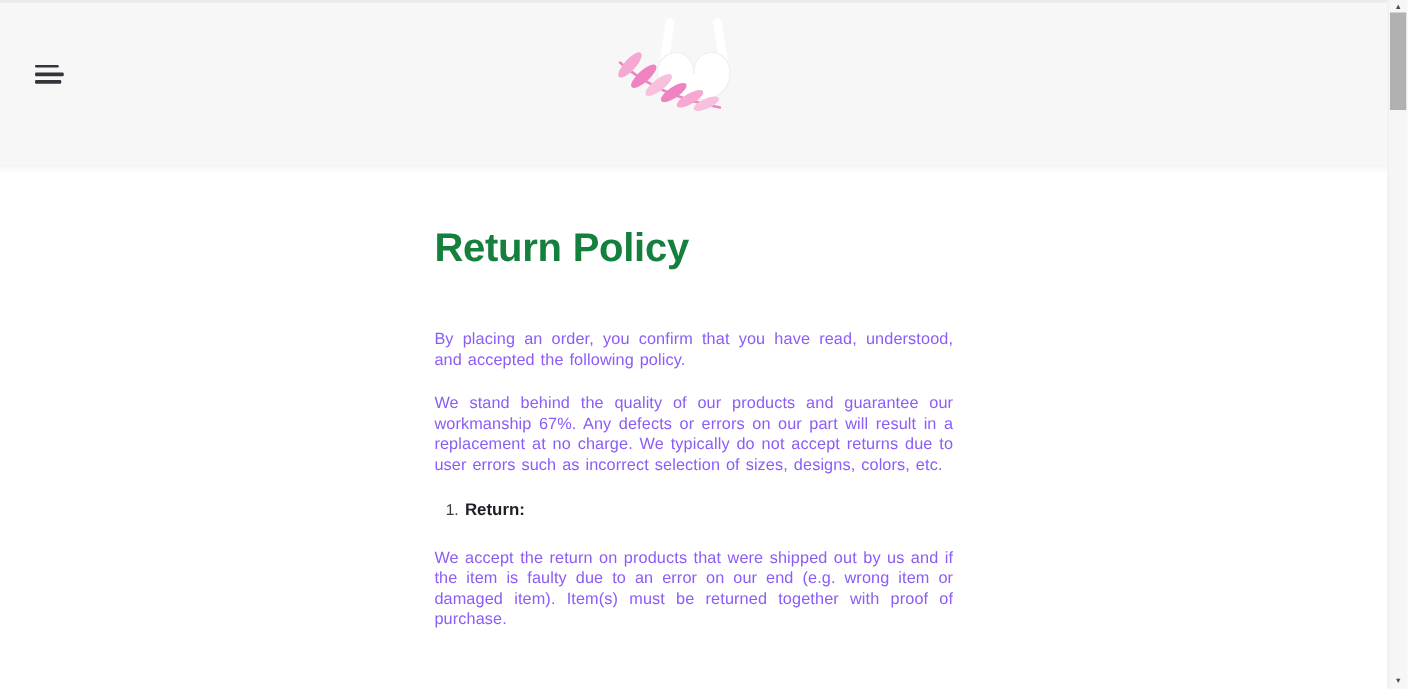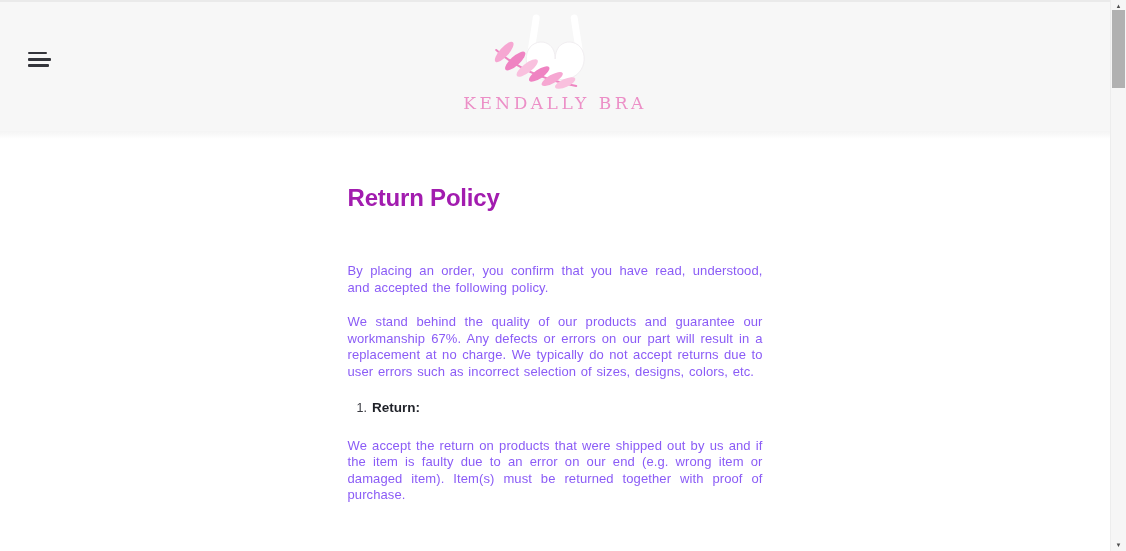--- a/index.html
+++ b/index.html
@@ -75,25 +75,25 @@
   }
 
   
   .content { background: #ffffff; }
   .container {
     width: 415px;
     margin: 0 auto;
     padding-top: 44px;
   }
   h1.page-title {
-    font-size: 24px;
+    font-size: 32px;
     line-height: 30px;
     font-weight: 700;
     letter-spacing: -0.2px;
-    color: #a21caf;
+    color: #15803d;
     margin: 0 0 50px 0;
   }
   .para {
     font-size: 13px;
     line-height: 16.6px;
     color: #8b5cf6;
     text-align: justify;
     letter-spacing: 0.1px;
     word-spacing: 1px;
     margin: 0 0 18px 0;
@@ -161,21 +161,20 @@
 
         <path d="M26 38 C46 56 74 68 106 74" stroke="#ee86c2" stroke-width="2" fill="none" stroke-linecap="round"></path>
 
         <ellipse cx="34" cy="40" rx="13" ry="4.6" fill="#f6a7d2" transform="rotate(-48 34 40)"></ellipse>
         <ellipse cx="45" cy="49" rx="13" ry="4.6" fill="#ef83c2" transform="rotate(-42 45 49)"></ellipse>
         <ellipse cx="57" cy="56" rx="13" ry="4.6" fill="#f9c0de" transform="rotate(-38 57 56)"></ellipse>
         <ellipse cx="69" cy="62" rx="12" ry="4.4" fill="#ef83c2" transform="rotate(-34 69 62)"></ellipse>
         <ellipse cx="82" cy="67" rx="12" ry="4.2" fill="#f6a7d2" transform="rotate(-30 82 67)"></ellipse>
         <ellipse cx="95" cy="71" rx="11" ry="4" fill="#f9c0de" transform="rotate(-24 95 71)"></ellipse>
       </svg>
-      <div class="brand">KENDALLY BRA</div>
     </div>
   </header>
 
   <div class="header-fade"></div>
 
   <main class="content">
     <div class="container">
 
       <h1 class="page-title">Return Policy</h1>
 

